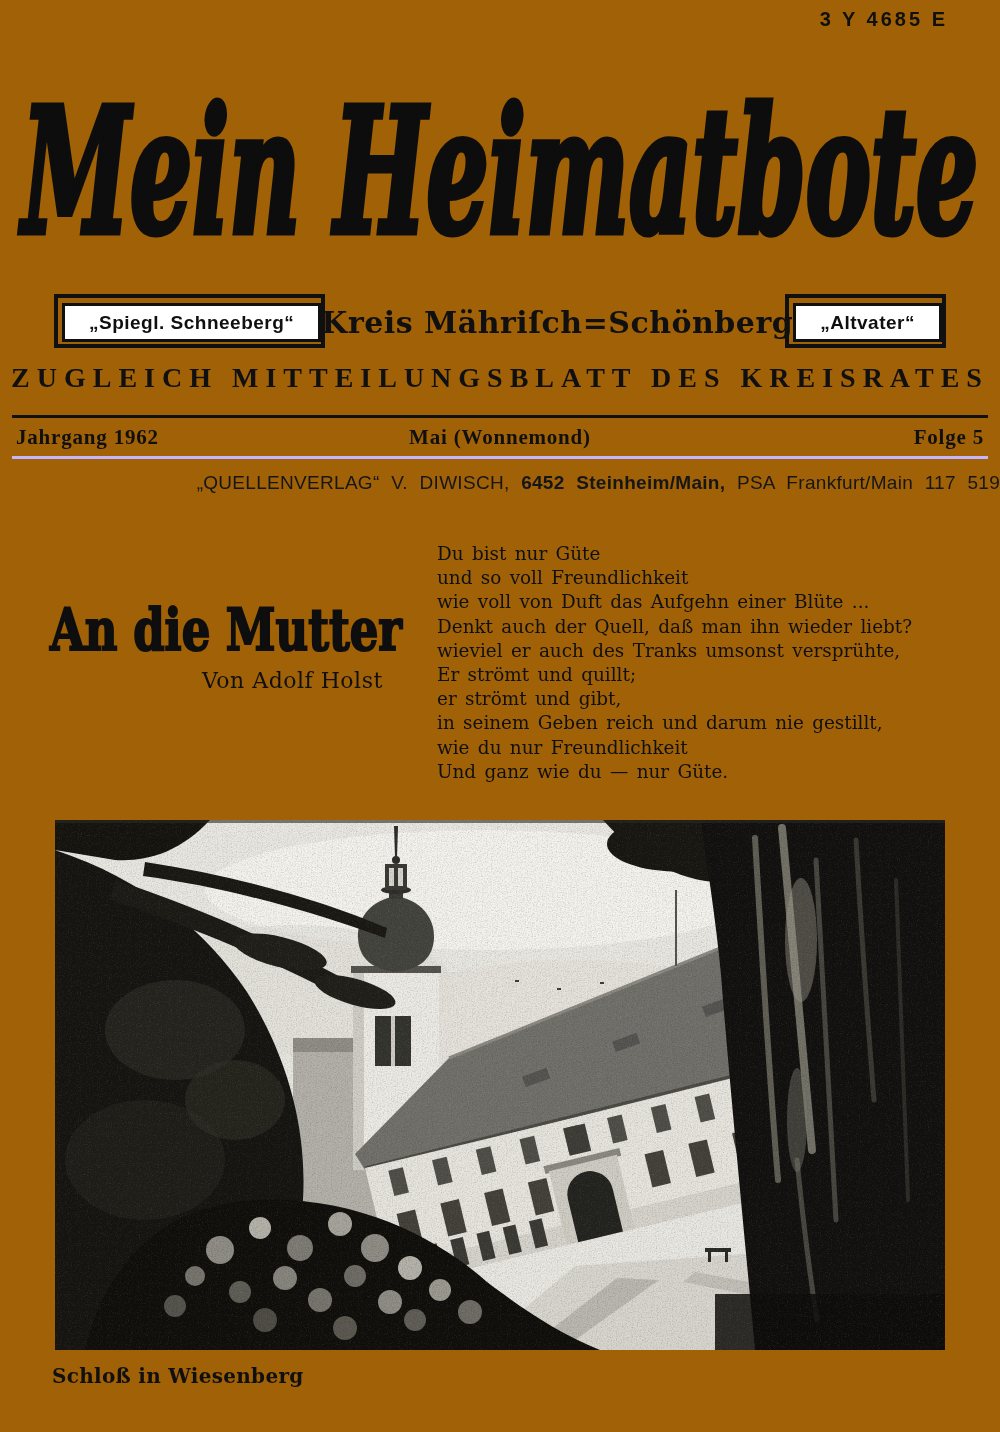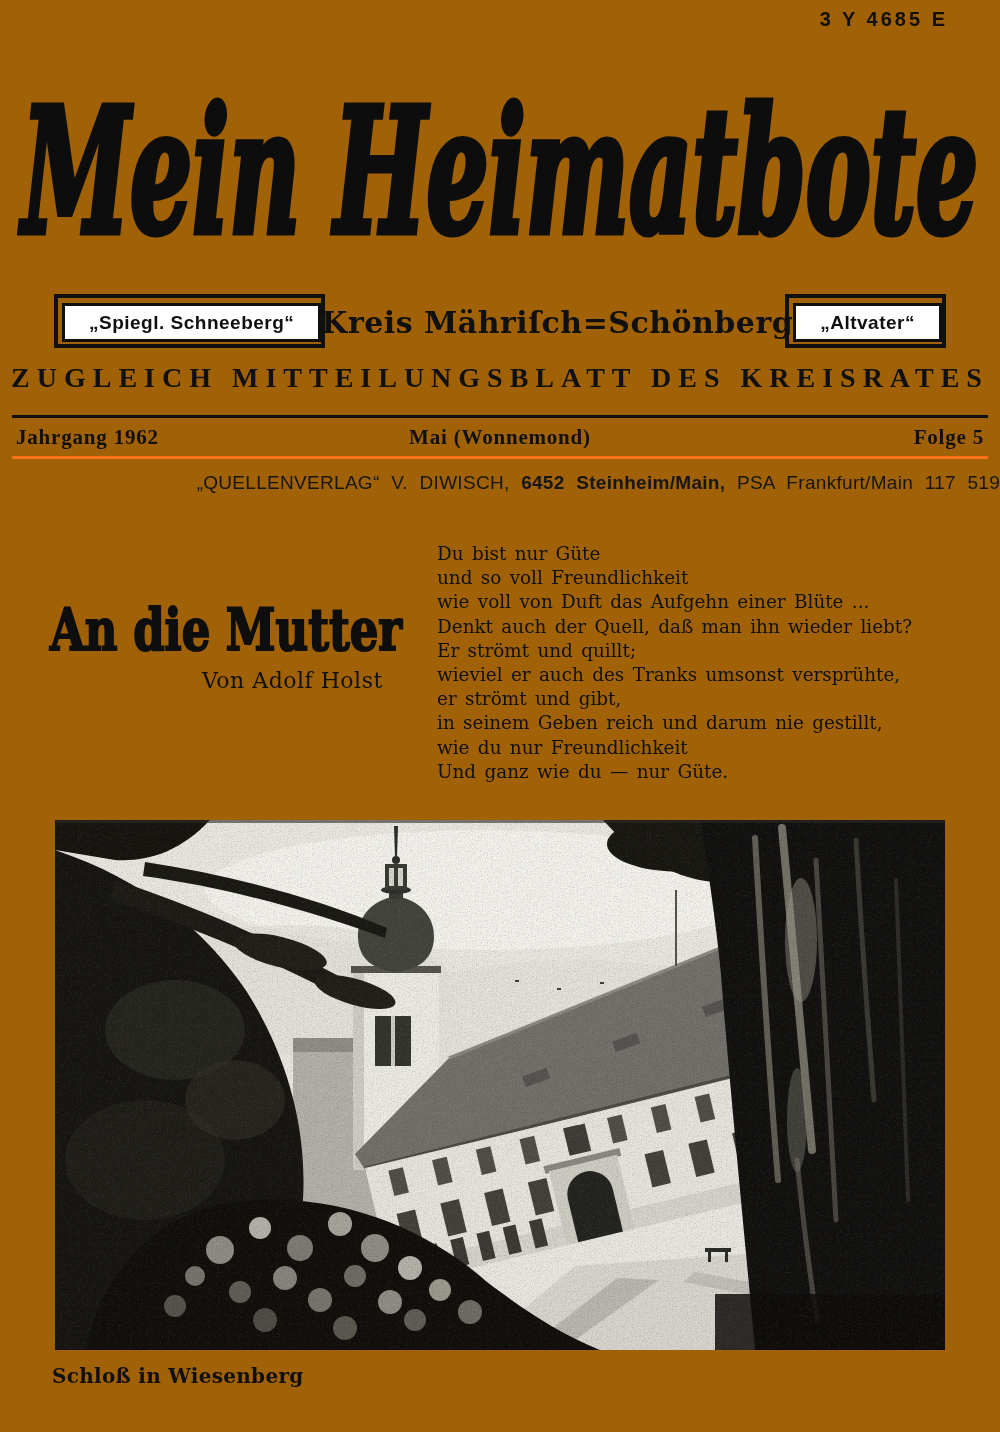--- a/index.html
+++ b/index.html
@@ -41,21 +41,21 @@
     font-weight:bold; font-size:30px; letter-spacing:0.5px; white-space:nowrap;
   }
   
   .subtitle {
     position:absolute; top:362px; left:0; width:100%; text-align:center;
     font-weight:bold; font-size:28px; letter-spacing:7px; white-space:nowrap;
   }
   
   .issue-bar {
     position:absolute; top:415px; left:12px; right:12px;
-    border-top:3px solid #101010; border-bottom:3px solid #f97316;
+    border-top:3px solid #101010; border-bottom:3px solid #c4b5fd;
     padding:7px 4px 6px; display:grid; grid-template-columns:1fr auto 1fr;
     font-weight:bold; font-size:21px; letter-spacing:0.8px;
   }
   .issue-month { text-align:center; }
   .issue-no { text-align:right; }
   
   .publisher {
     position:absolute; top:472px; left:0; width:100%; text-align:right;
     font-family:"Liberation Sans", sans-serif; font-size:19px;
     letter-spacing:0.3px; word-spacing:6px; color:#161616;
@@ -130,22 +130,22 @@
       </svg>
     </div>
     <div class="poem-author">Von Adolf Holst</div>
   </div>
 
   <div class="poem-lines">
     <div class="poem-line">Du bist nur Güte</div>
     <div class="poem-line">und so voll Freundlichkeit</div>
     <div class="poem-line">wie voll von Duft das Aufgehn einer Blüte ...</div>
     <div class="poem-line">Denkt auch der Quell, daß man ihn wieder liebt?</div>
+    <div class="poem-line">wieviel er auch des Tranks umsonst versprühte,</div>
     <div class="poem-line">Er strömt und quillt;</div>
-    <div class="poem-line">wieviel er auch des Tranks umsonst versprühte,</div>
     <div class="poem-line">er strömt und gibt,</div>
     <div class="poem-line">in seinem Geben reich und darum nie gestillt,</div>
     <div class="poem-line">wie du nur Freundlichkeit</div>
     <div class="poem-line">Und ganz wie du — nur Güte.</div>
   </div>
 
   <figure class="photo" style="margin:0">
     <svg width="890" height="530" viewBox="0 0 890 530">
       <defs>
         <filter id="grainB" x="0" y="0" width="100%" height="100%">

